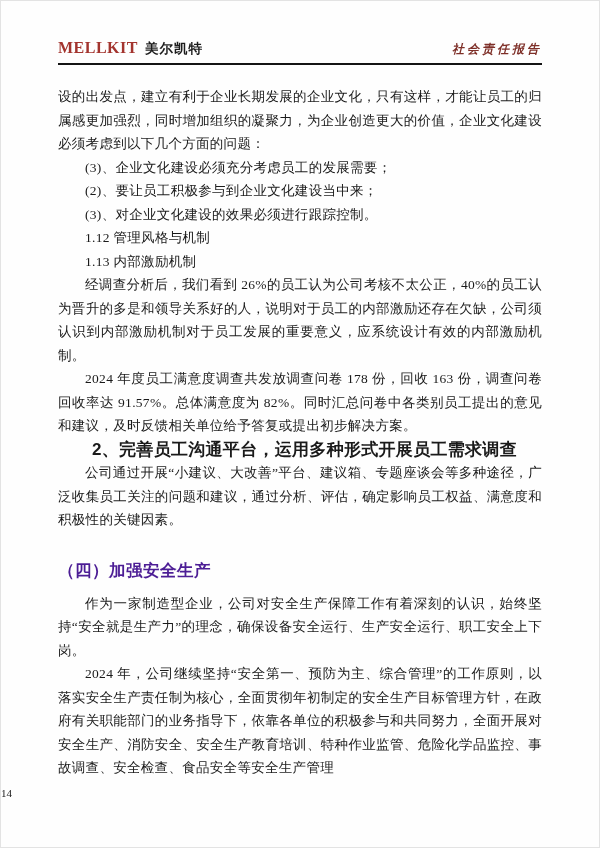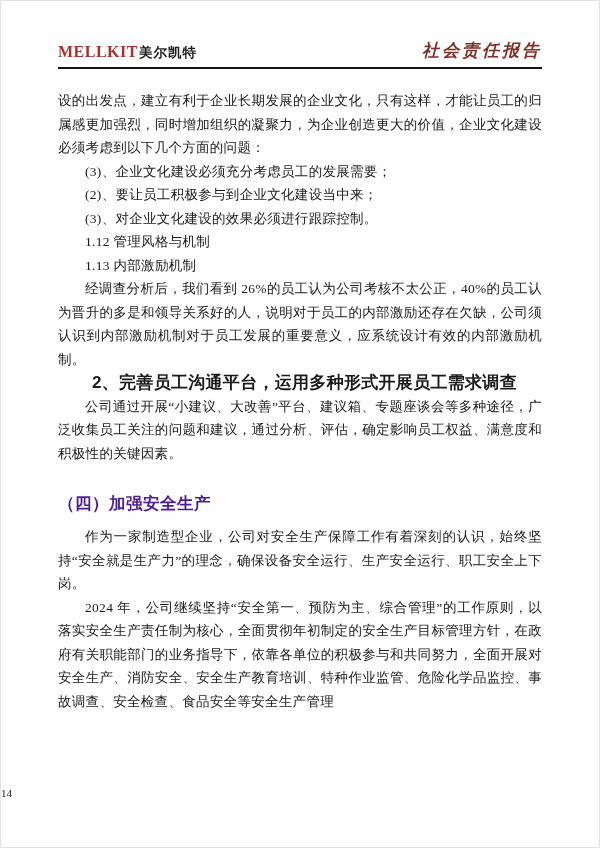--- a/index.html
+++ b/index.html
@@ -25,40 +25,40 @@
     display: flex;
     justify-content: space-between;
     align-items: flex-end;
     margin-top: 38px;
     padding-bottom: 5px;
     border-bottom: 2px solid #141414;
   }
   .logo-group {
     display: flex;
     align-items: baseline;
-    gap: 1px;
+    gap: 7px;
   }
   .logo-en {
     font-family: "Liberation Serif", serif;
     font-size: 16px;
     font-weight: 600;
     letter-spacing: 0.5px;
     color: var(--logo-color, #a3342e);
   }
   .logo-cn {
     font-family: "Liberation Sans", "DejaVu Sans", sans-serif;
     font-size: 13.5px;
     font-weight: 700;
     color: #1c1c1c;
     letter-spacing: 1px;
   }
   .report-title {
     font-family: Liberation Sans, sans-serif;
     font-style: italic;
-    font-size: 17px;
+    font-size: 12px;
     font-weight: 600;
     letter-spacing: 3px;
     color: var(--title-color, #7e2f28);
   }
   
   .content {
     margin-top: 20px;
     font-size: 13.5px;
     line-height: 23.5px;
     text-align: justify;
@@ -110,20 +110,21 @@
   </div>
 
   <div class="content">
     <p class="para">设的出发点，建立有利于企业长期发展的企业文化，只有这样，才能让员工的归属感更加强烈，同时增加组织的凝聚力，为企业创造更大的价值，企业文化建设必须考虑到以下几个方面的问题：</p>
     <p class="para indent">(3)、企业文化建设必须充分考虑员工的发展需要；</p>
     <p class="para indent">(2)、要让员工积极参与到企业文化建设当中来；</p>
     <p class="para indent">(3)、对企业文化建设的效果必须进行跟踪控制。</p>
     <p class="para indent">1.12 管理风格与机制</p>
     <p class="para indent">1.13 内部激励机制</p>
     <p class="para indent">经调查分析后，我们看到 26%的员工认为公司考核不太公正，40%的员工认为晋升的多是和领导关系好的人，说明对于员工的内部激励还存在欠缺，公司须认识到内部激励机制对于员工发展的重要意义，应系统设计有效的内部激励机制。</p>
+    <p class="para indent">2024 年度员工满意度调查共发放调查问卷 178 份，回收 163 份，调查问卷回收率达 91.57%。总体满意度为 82%。同时汇总问卷中各类别员工提出的意见和建议，及时反馈相关单位给予答复或提出初步解决方案。</p>
     <p class="para indent bold-item">2、完善员工沟通平台，运用多种形式开展员工需求调查</p>
     <p class="para indent">公司通过开展“小建议、大改善”平台、建议箱、专题座谈会等多种途径，广泛收集员工关注的问题和建议，通过分析、评估，确定影响员工权益、满意度和积极性的关键因素。</p>
     <p class="para section-heading">（四）加强安全生产</p>
     <p class="para indent">作为一家制造型企业，公司对安全生产保障工作有着深刻的认识，始终坚持“安全就是生产力”的理念，确保设备安全运行、生产安全运行、职工安全上下岗。</p>
     <p class="para indent">2024 年，公司继续坚持“安全第一、预防为主、综合管理”的工作原则，以落实安全生产责任制为核心，全面贯彻年初制定的安全生产目标管理方针，在政府有关职能部门的业务指导下，依靠各单位的积极参与和共同努力，全面开展对安全生产、消防安全、安全生产教育培训、特种作业监管、危险化学品监控、事故调查、安全检查、食品安全等安全生产管理</p>
   </div>
 
   <div class="footer">14</div>
 
 </div>

